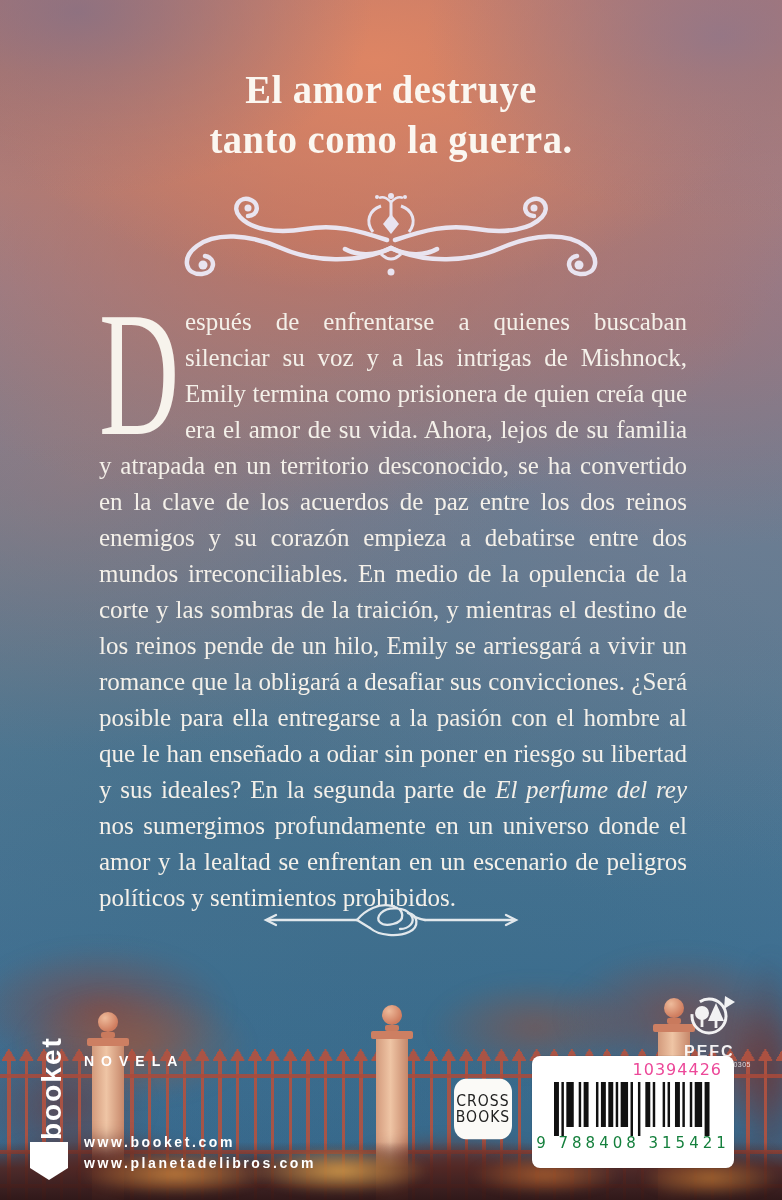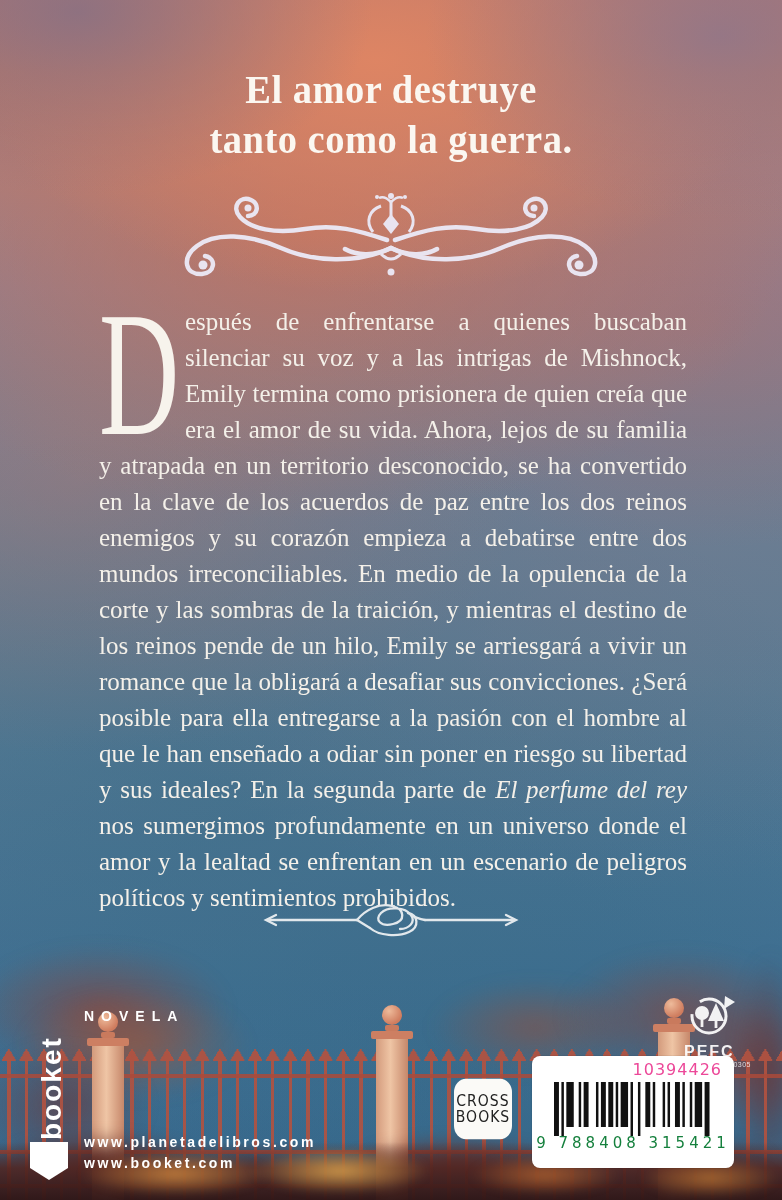--- a/index.html
+++ b/index.html
@@ -55,21 +55,21 @@
   .column{width:32px; flex:1 1 auto; background:linear-gradient(90deg,#d39a7c,#efc5a5 45%,#c6876a);}
   .bottom-strip{position:absolute; left:0; top:1142px; width:782px; height:58px;
     background:linear-gradient(180deg, rgba(74,32,30,0) 0%, rgba(80,36,32,.88) 45%, rgba(48,22,22,.97) 100%);}
   .booket{position:absolute; left:28px; top:1036px; width:52px; height:150px; color:#ffffff;}
   .booket-word{
     position:absolute; left:8px; top:0; height:104px;
     writing-mode:vertical-rl; transform:rotate(180deg);
     font-family:"Liberation Sans", sans-serif; font-weight:700; font-size:28px; letter-spacing:2px;
   }
   .booket-mark{position:absolute; left:2px; top:106px;}
-  .genre{position:absolute; left:84px; top:1008px; color:#fff; font-weight:700;
+  .genre{position:absolute; left:84px; top:1053px; color:#fff; font-weight:700;
     font-size:14px; letter-spacing:7px; font-family:"Liberation Sans", sans-serif;}
   .urls{position:absolute; left:84px; top:1132px; color:#fff; font-weight:700;
     font-size:14px; letter-spacing:2.6px; line-height:21px; font-family:"Liberation Sans", sans-serif;}
   .pefc{position:absolute; left:684px; top:994px; width:84px; text-align:left; color:#fff; opacity:.92;}
   .pefc-name{font-family:"Liberation Sans", sans-serif; font-weight:700; font-size:16px; letter-spacing:2px; margin-top:1px;}
   .pefc-cert{font-family:"Liberation Sans", sans-serif; font-size:7px; letter-spacing:.4px; opacity:.85;}
   .crossbooks{position:absolute; left:454px; top:1082px; width:58px; height:54px;
     background:#fbfaf7; border-radius:12px; display:flex; flex-direction:column;
     align-items:center; justify-content:center; color:#222;
     font-family:"DejaVu Sans", sans-serif; font-size:14px; line-height:15px;
@@ -184,22 +184,22 @@
   <div class="booket">
     <span class="booket-word">booket</span>
     <svg class="booket-mark" width="40" height="40" viewBox="0 0 40 40">
       <polygon points="0,0 38,0 38,26 19,38 0,26" fill="#ffffff"></polygon>
     </svg>
   </div>
 
   <div class="genre">NOVELA</div>
 
   <div class="urls">
+    <div>www.booket.com</div>
     <div>www.planetadelibros.com</div>
-    <div>www.booket.com</div>
   </div>
 
   <div class="pefc">
     <svg width="52" height="44" viewBox="0 0 52 44">
       <circle cx="25" cy="22" r="17" fill="none" stroke="#ffffff" stroke-width="3" stroke-dasharray="92 15" stroke-dashoffset="-70"></circle>
       <polygon points="41,2 51,8 40,15" fill="#ffffff"></polygon>
       <circle cx="18" cy="19" r="7" fill="#ffffff"></circle>
       <rect x="16.6" y="25" width="2.8" height="8" fill="#ffffff"></rect>
       <polygon points="32,9 40,27 24,27" fill="#ffffff"></polygon>
       <rect x="30.6" y="27" width="2.8" height="7" fill="#ffffff"></rect>

